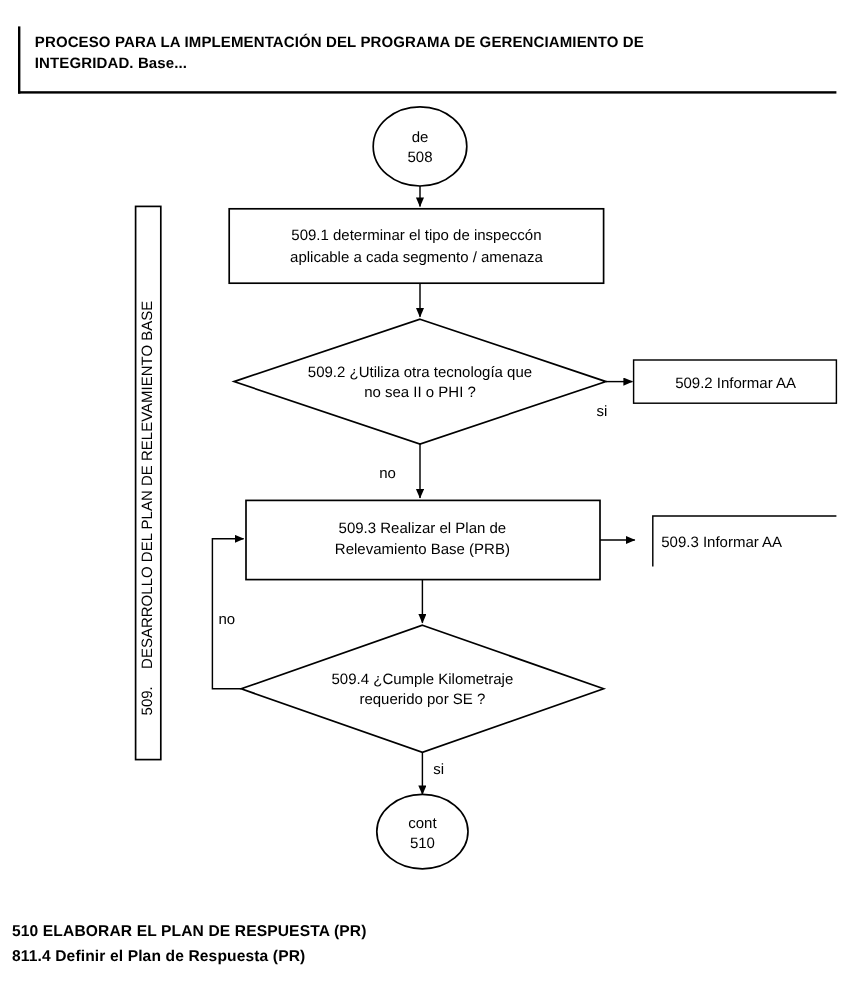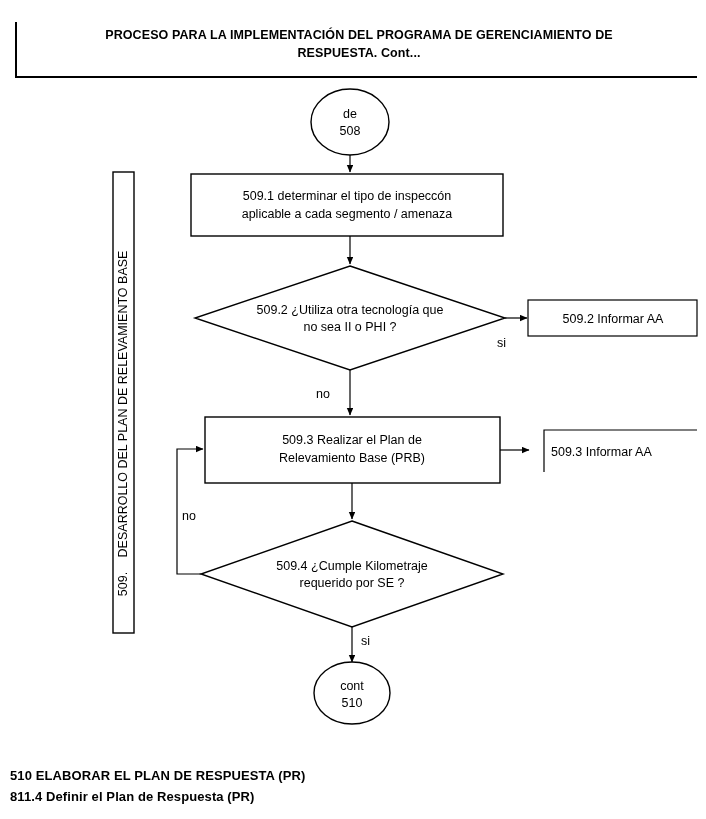--- a/index.html
+++ b/index.html
@@ -25,21 +25,21 @@
     height: 56px;
     border-left: 2px solid #000;
     border-bottom: 2px solid #000;
     box-sizing: border-box;
   }
   #doc-header-title {
     position: absolute;
     left: 12px;
     top: 4px;
     width: 660px;
-    text-align: center;
+    text-align: left;
     font-size: 12.5px;
     font-weight: bold;
     line-height: 1.45;
     letter-spacing: 0.1px;
   }
 
   
   #flowchart {
     position: absolute;
     left: 0;
@@ -91,21 +91,21 @@
   #bottom-heading-510 { top: 768px; }
   #bottom-heading-5101 { top: 789px; }
 </style>
 </head>
 <body>
 
 <div id="doc-header">
   <div id="doc-header-title">
     <span>PROCESO PARA LA IMPLEMENTACIÓN DEL PROGRAMA DE GERENCIAMIENTO DE</span>
     <br>
-    <span>RESPUESTA. Cont...</span>
+    <span>INTEGRIDAD. Base...</span>
   </div>
 </div>
 
 <svg id="flowchart" viewBox="0 0 706 745">
 
   <defs>
     <marker id="arrowhead" markerWidth="9" markerHeight="9" refX="7.5" refY="3.4" orient="auto" markerUnits="userSpaceOnUse">
       <path d="M0,0 L8,3.4 L0,6.8 Z" fill="#000"></path>
     </marker>
   </defs>

